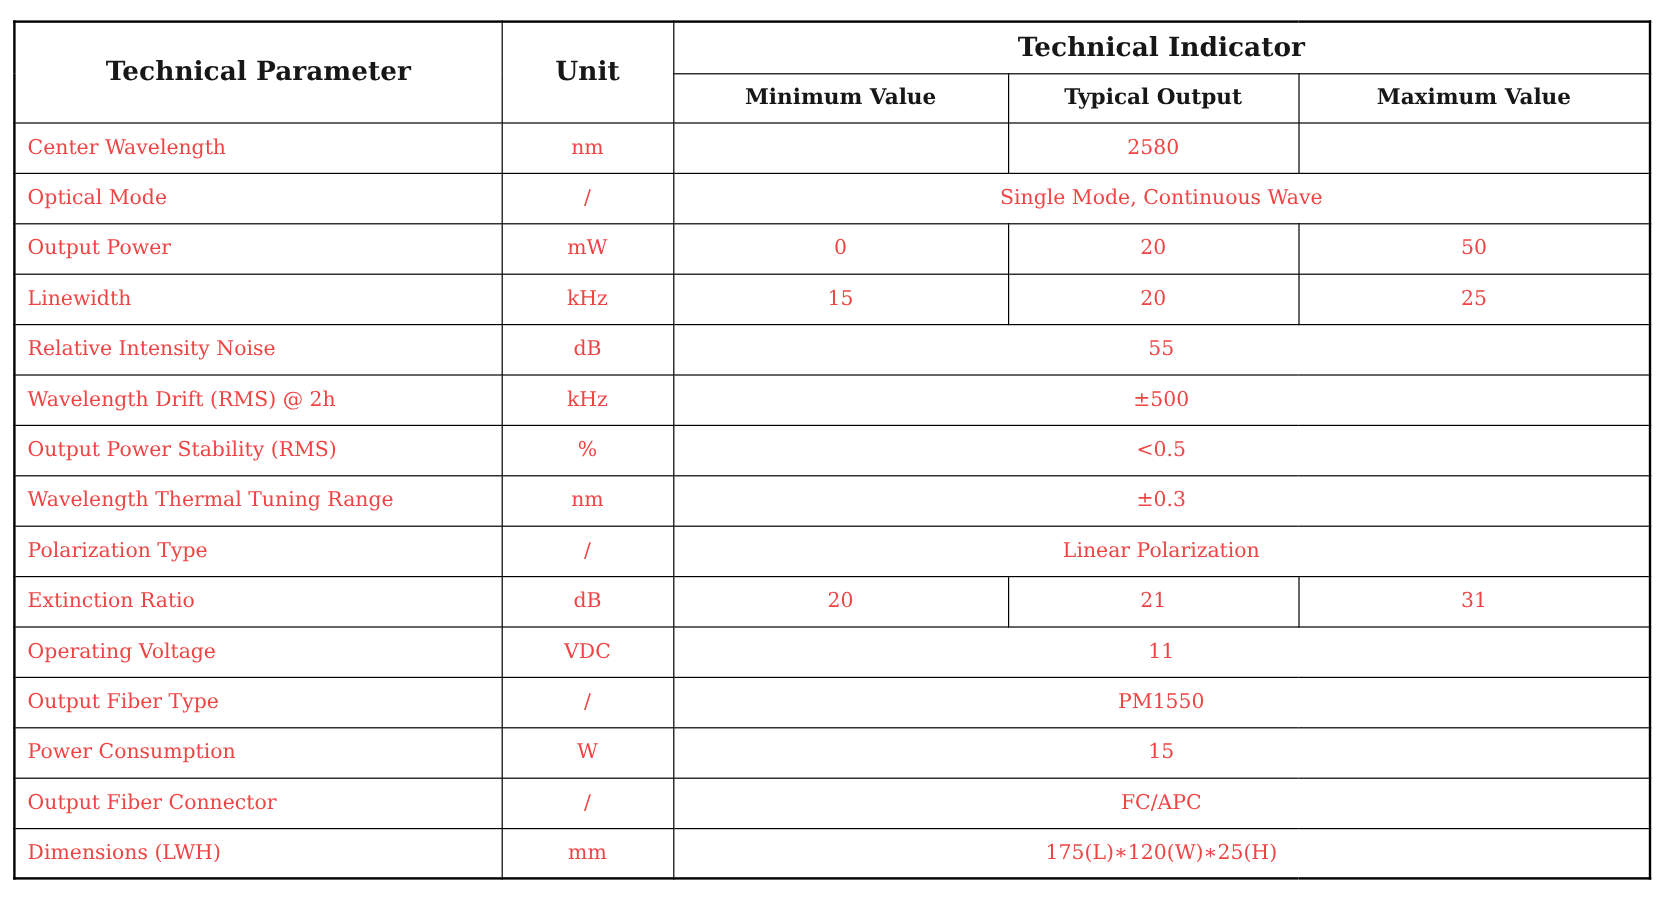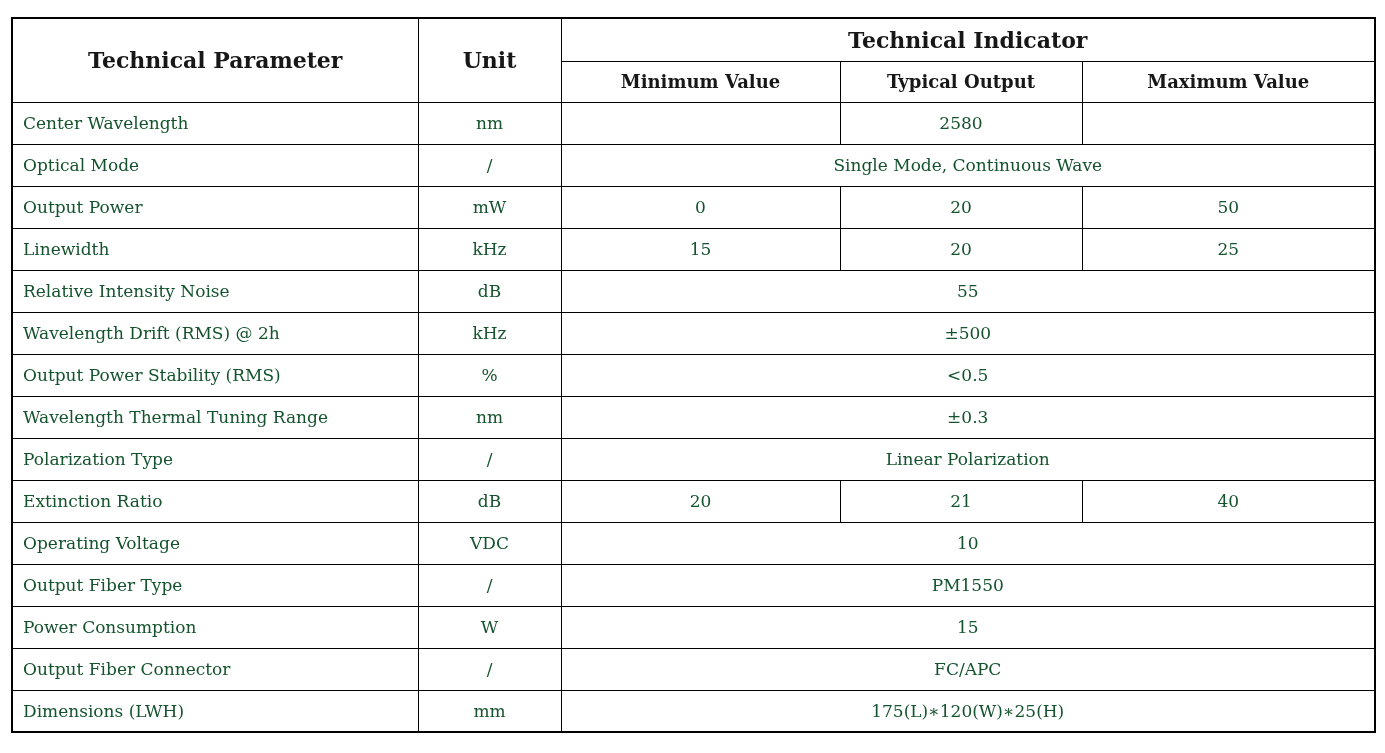--- a/index.html
+++ b/index.html
@@ -37,21 +37,21 @@
     text-align: center;
     vertical-align: middle;
   }
   tr.hrow1 th { height: 43px; font-size: 22px; }
   tr.hrow2 th { height: 41px; font-size: 18px; }
   th.c-param, th.c-unit { font-size: 22px; }
   
   tbody tr { height: 42px; }
   tbody td {
     font-size: 17px;
-    color: #14532d;
+    color: #ef4444;
     vertical-align: middle;
     text-align: center;
   }
   tbody td.param {
     text-align: left;
     padding-left: 10px;
   }
 </style>
 </head>
 <body>
@@ -127,26 +127,26 @@
         <tr>
           <td class="param">Polarization Type</td>
           <td>/</td>
           <td colspan="3">Linear Polarization</td>
         </tr>
         <tr>
           <td class="param">Extinction Ratio</td>
           <td>dB</td>
           <td>20</td>
           <td>21</td>
-          <td>40</td>
+          <td>31</td>
         </tr>
         <tr>
           <td class="param">Operating Voltage</td>
           <td>VDC</td>
-          <td colspan="3">10</td>
+          <td colspan="3">11</td>
         </tr>
         <tr>
           <td class="param">Output Fiber Type</td>
           <td>/</td>
           <td colspan="3">PM1550</td>
         </tr>
         <tr>
           <td class="param">Power Consumption</td>
           <td>W</td>
           <td colspan="3">15</td>

